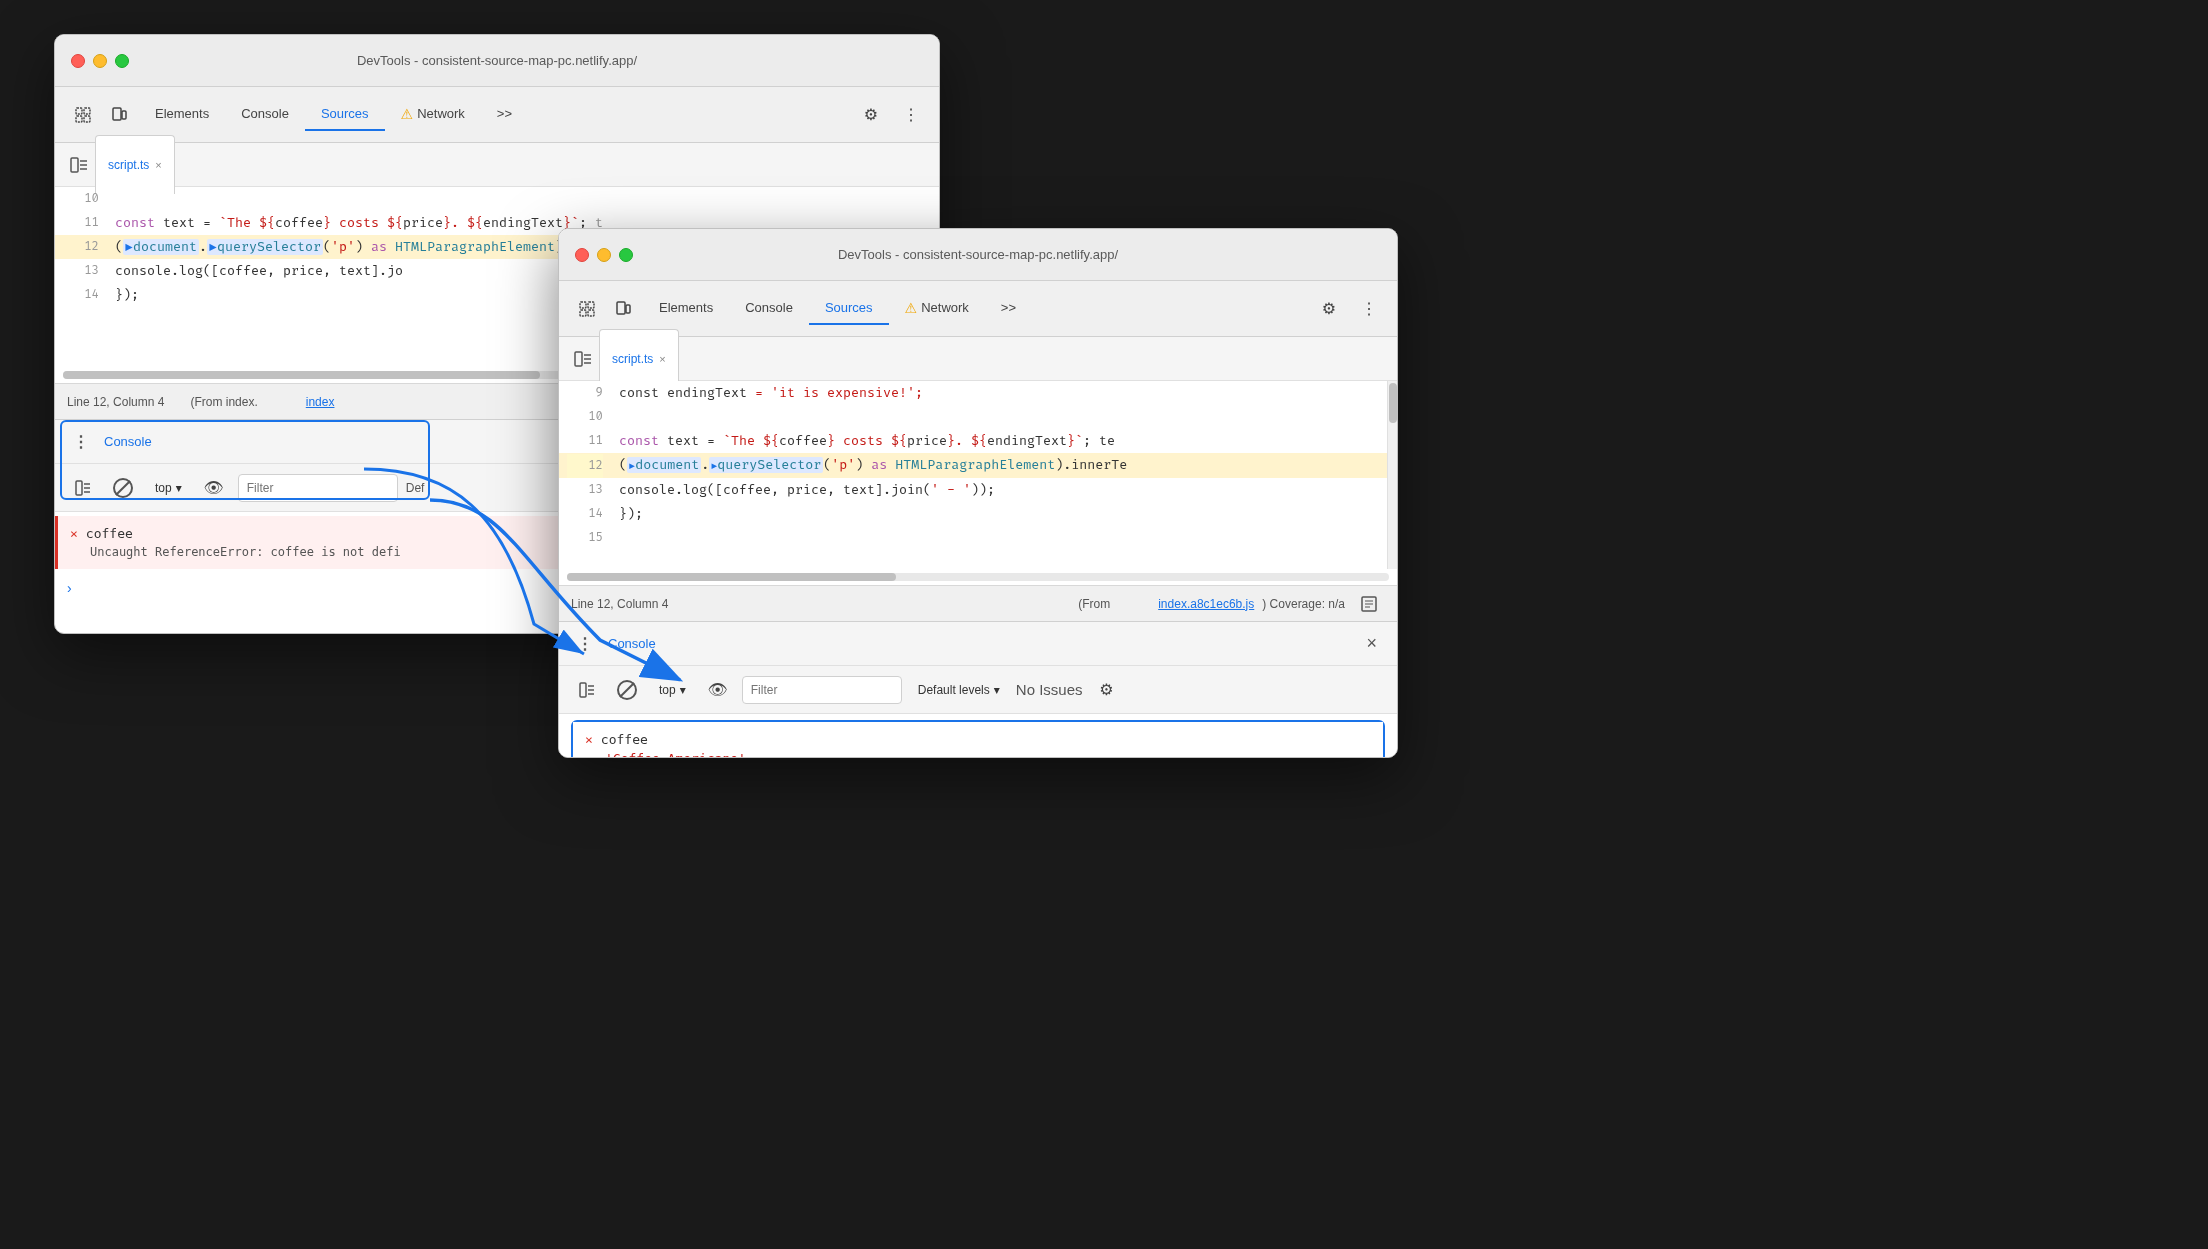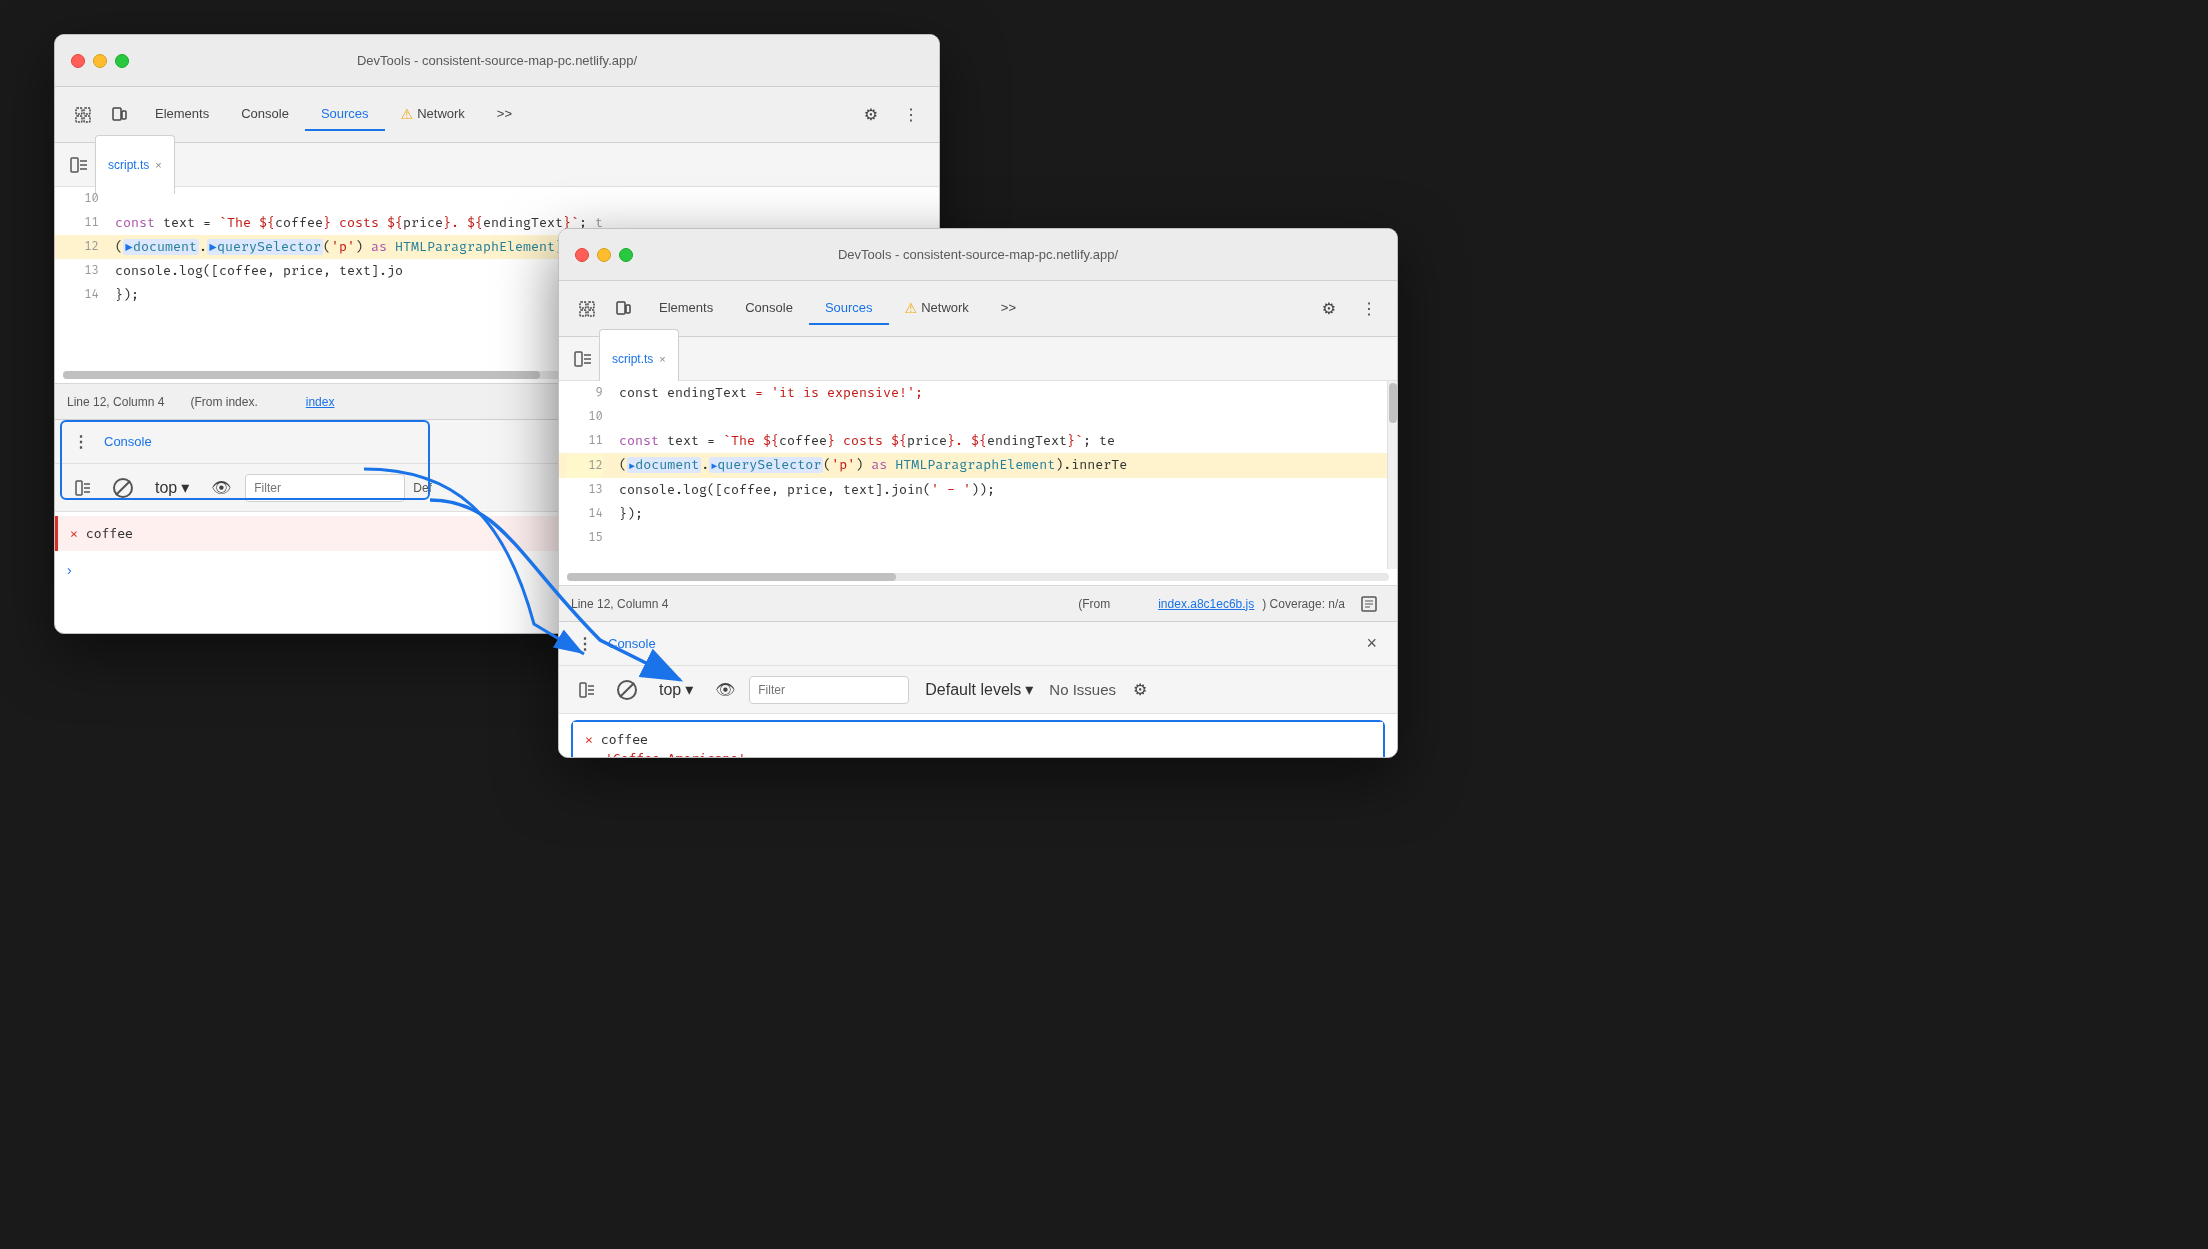--- a/index.html
+++ b/index.html
@@ -274,21 +274,21 @@
     }
 
     .dropdown-btn {
       display: flex;
       align-items: center;
       gap: 4px;
       padding: 4px 8px;
       background: transparent;
       border: none;
       cursor: pointer;
-      font-size: 16px;
+      font-size: 12px;
       color: #333;
       border-radius: 4px;
     }
 
     
     .error-entry {
       padding: 10px 12px;
       background: #fff0f0;
       border-left: 3px solid #d93025;
       margin: 4px 0;
@@ -517,20 +517,21 @@
       <button class="toolbar-icon-btn">👁</button>
       <input class="console-filter-input" placeholder="Filter" value="" style="">
       <span style="font-size:12px; color:#555;">Def</span>
     </div>
 
     <div class="error-entry">
       <div class="error-title">
         <span style="color:#d93025;">×</span>
         <span>coffee</span>
       </div>
+      <div class="error-detail">Uncaught ReferenceError: coffee is not defi</div>
     </div>
     <div style="padding: 6px 12px;">
       <span style="color:#1a73e8; font-size:14px;">›</span>
     </div>
   </div>
 </div>
 
 <svg class="arrow-svg" style="left:54px; top:34px; width:900px; height:700px; z-index:10;" viewBox="0 0 900 700">
 
   <defs>

